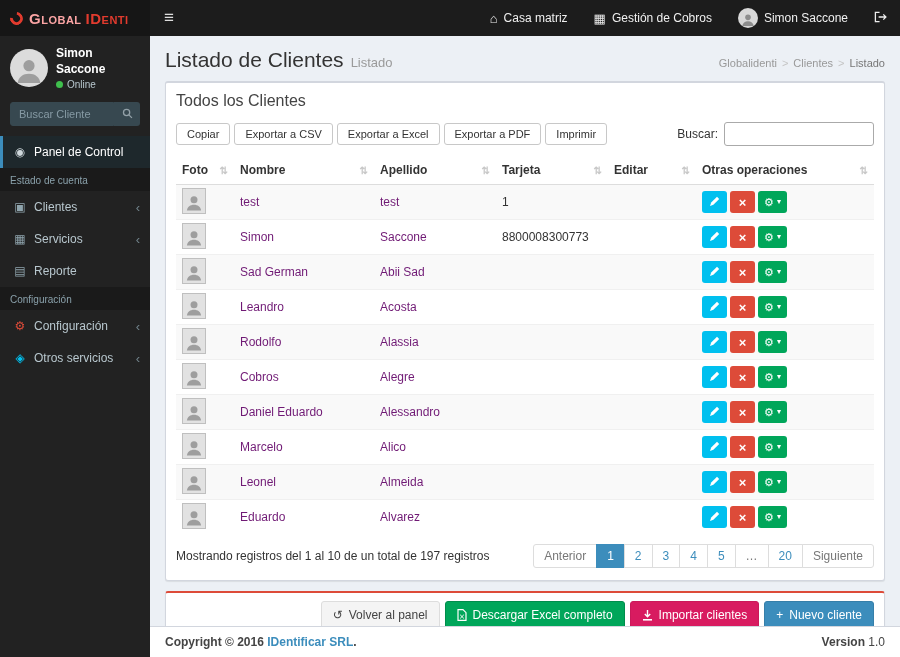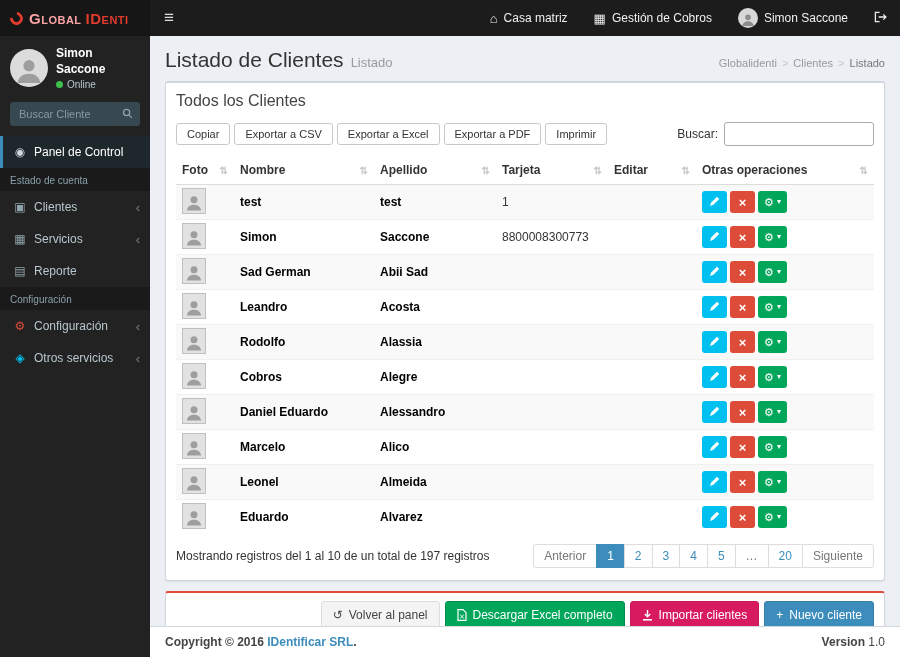--- a/index.html
+++ b/index.html
@@ -77,21 +77,21 @@
 
   
   table.clients { width:100%; border-collapse:collapse; font-size:12px; }
   table.clients th { text-align:left; padding:7px 6px; border-bottom:1px solid #ddd; font-size:12px; color:#333; cursor:pointer; }
   .th-flex { display:flex; justify-content:space-between; align-items:center; gap:4px; }
   .sort-icon { color:#c8c8c8; font-size:10px; }
   .c-foto { width:58px; } .c-nombre { width:140px; } .c-apellido { width:122px; }
   .c-tarjeta { width:112px; } .c-editar { width:88px; } .c-ops { width:auto; }
   table.clients td { padding:3px 6px; border-top:1px solid #f0f0f0; vertical-align:middle; height:33px; }
   table.clients tbody tr:nth-child(odd) { background:#f9f9f9; }
-  a.cell-link { color:#000000; text-decoration:none; cursor:pointer;font-weight:bold; }
+  a.cell-link { color:#701a75; text-decoration:none; cursor:pointer; }
   .photo { display:inline-flex; width:24px; height:26px; background:#e2e2e2; border:1px solid #bfbfbf; align-items:flex-end; justify-content:center; overflow:hidden; }
   .photo svg { width:20px; height:20px; }
   .ops-group { display:flex; gap:3px; }
   .btn-op { height:22px; min-width:25px; border:none; border-radius:3px; color:#fff; font-size:11px; cursor:pointer; display:inline-flex; align-items:center; justify-content:center; padding:0 6px; gap:3px; font-family:"Liberation Sans", sans-serif; }
   .btn-info { background:#00c0ef; }
   .btn-danger { background:#dd4b39; }
   .btn-success { background:#00a65a; }
   .caret-sm { font-size:8px; line-height:1; }
   .x-glyph { font-weight:bold; font-size:13px; line-height:1; }
 

